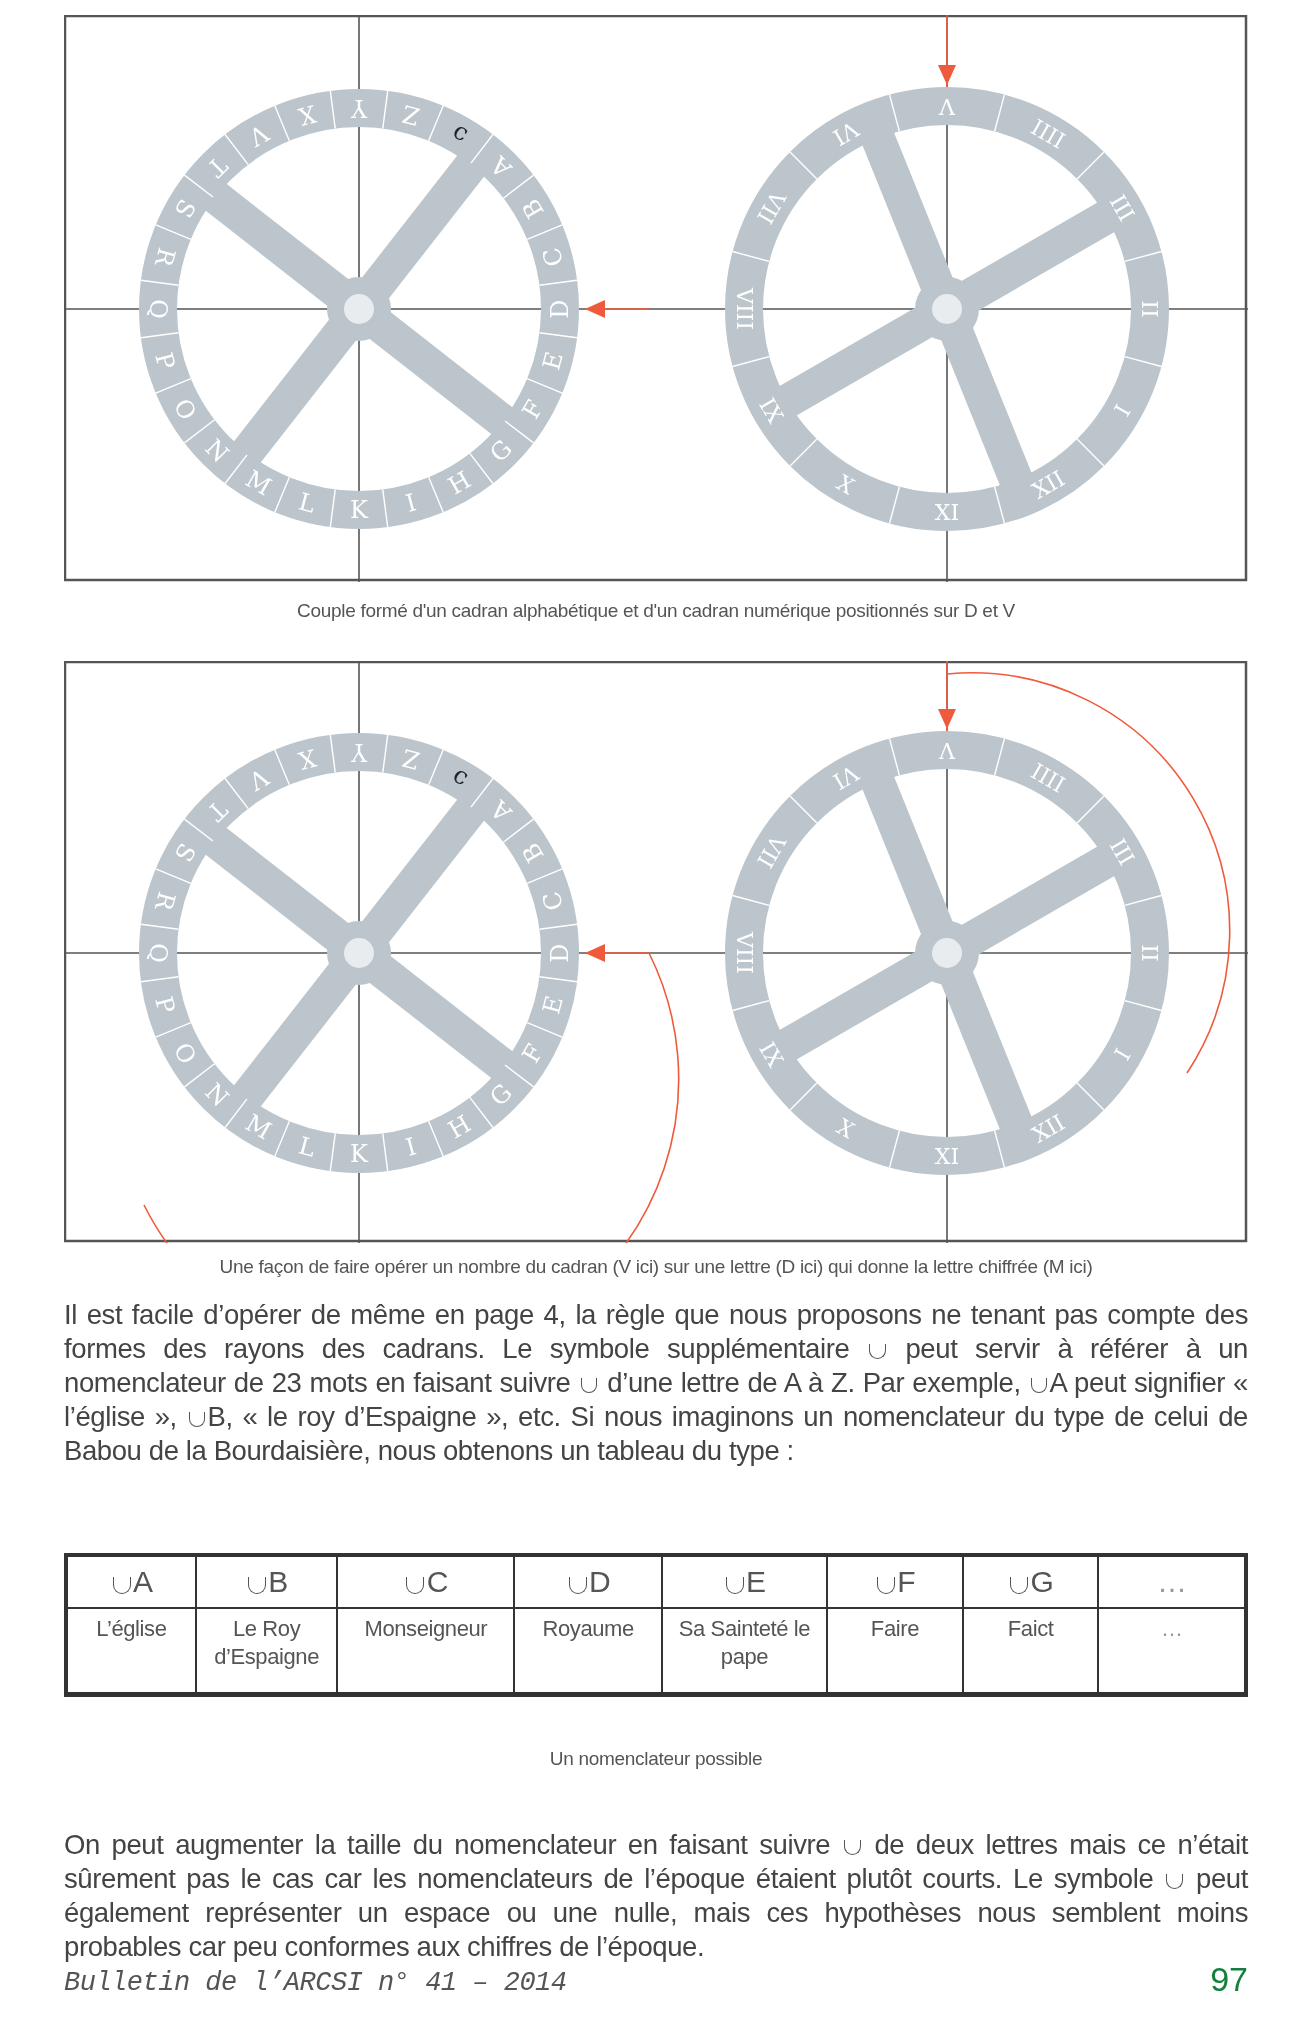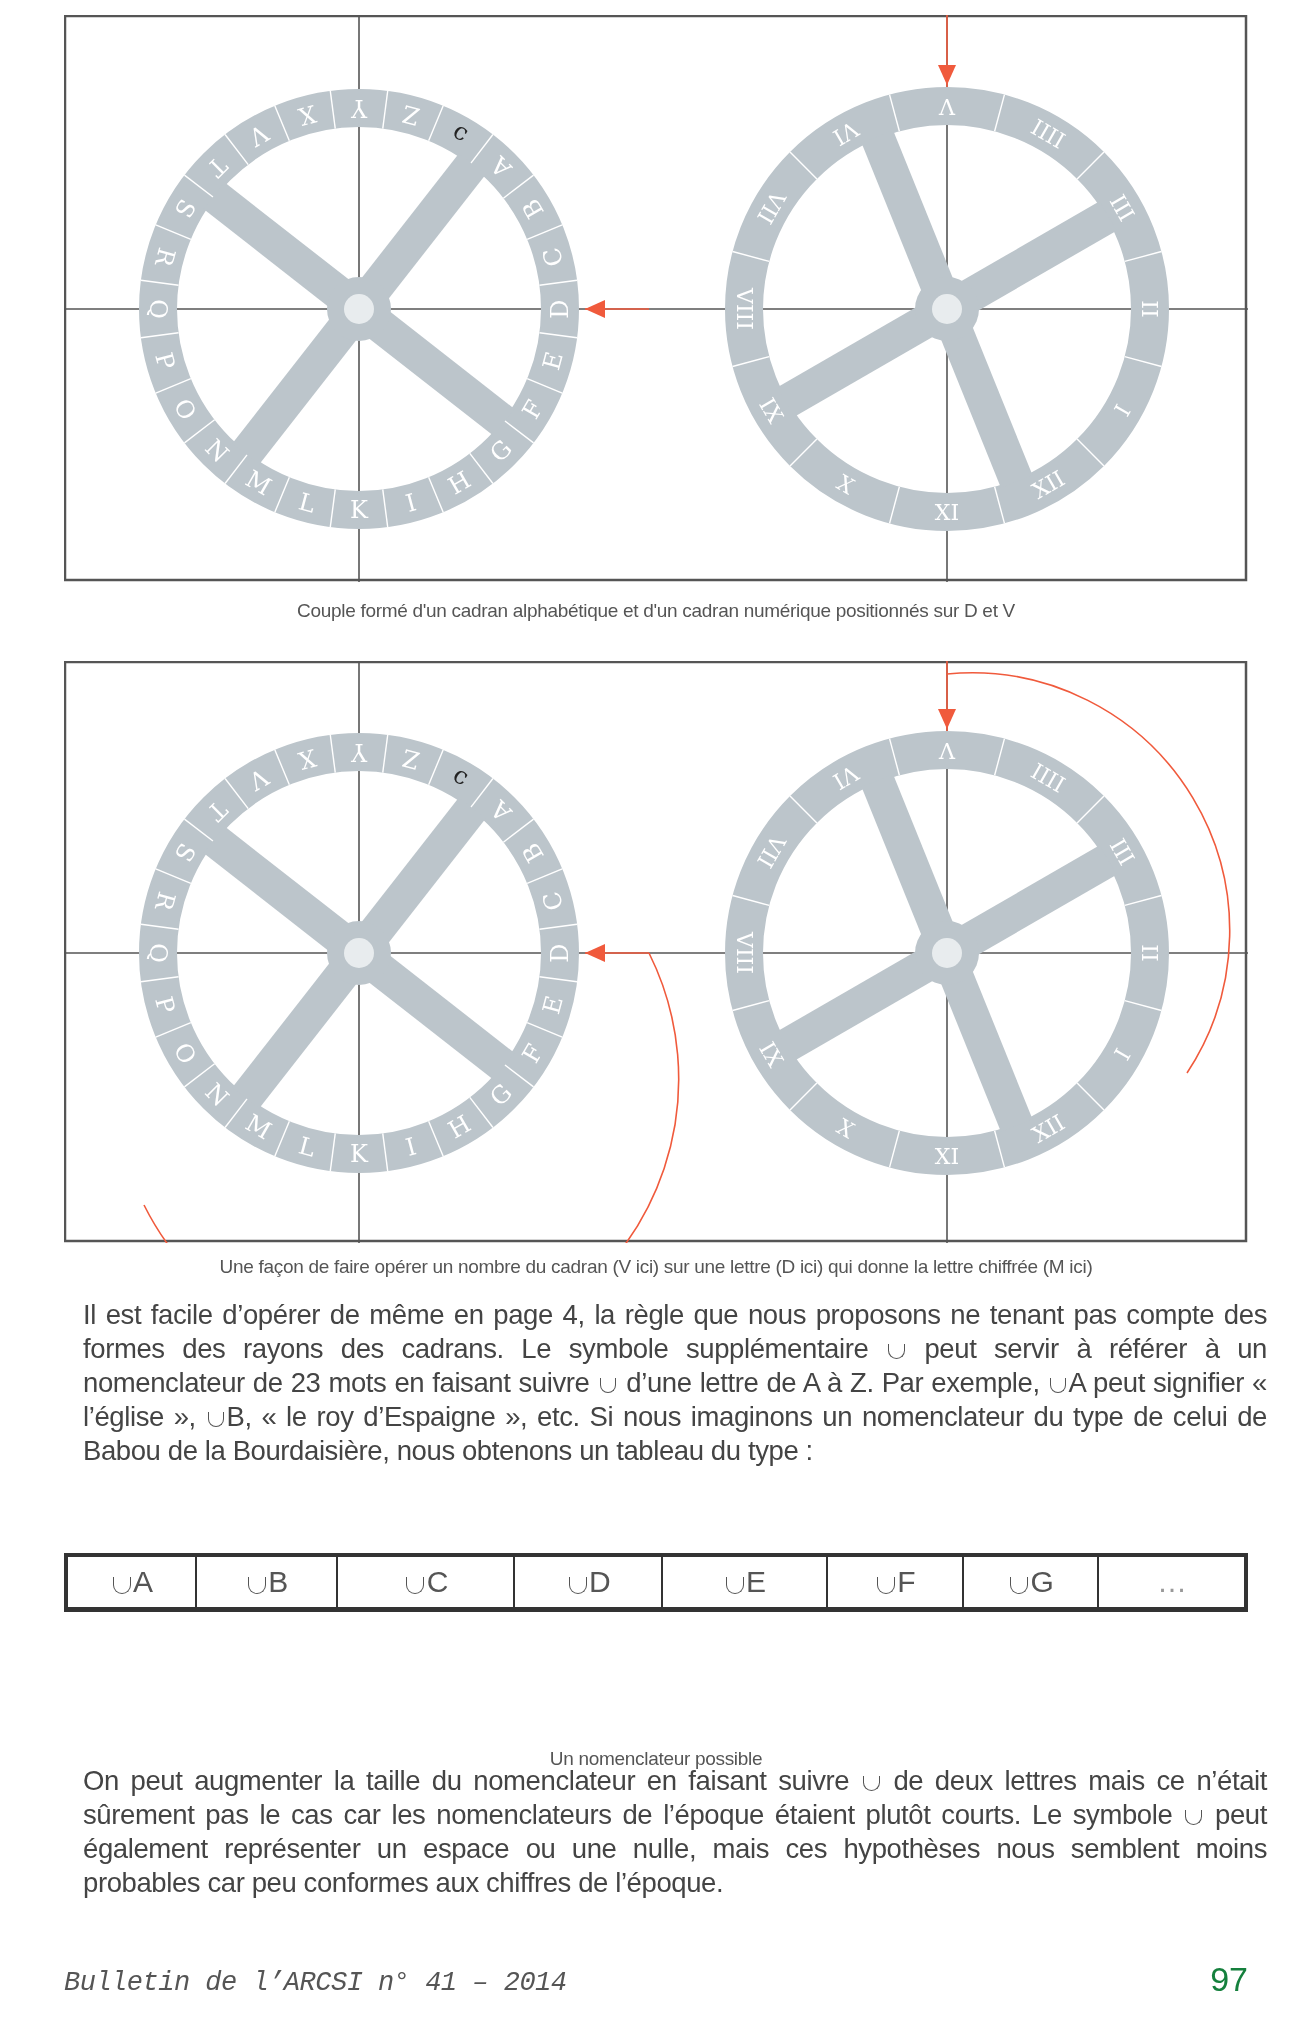--- a/index.html
+++ b/index.html
@@ -3,21 +3,21 @@
 <meta charset="utf-8">
 <style>
   html, body { margin: 0; padding: 0; background: #ffffff; }
   body { width: 1304px; height: 2022px; position: relative; overflow: hidden;
          font-family: "DejaVu Sans", "Liberation Sans", sans-serif; color: #3a3a3a; }
   .figure { position: absolute; left: 64px; width: 1184px; }
   .figure svg { display: block; }
   .caption { position: absolute; left: 64px; width: 1184px; text-align: center;
              font-family: "Liberation Sans", sans-serif; font-size: 19px; color: #555; letter-spacing: -0.3px; }
   .para { position: absolute; left: 64px; width: 1184px; font-family: "Liberation Sans", sans-serif;
-          font-size: 27.5px; line-height: 34px; color: #444; text-align: justify; letter-spacing: -0.4px; margin-left: 19px; }
+          font-size: 27.5px; line-height: 34px; color: #444; text-align: justify; letter-spacing: -0.4px; }
   .para p { margin: 0; }
   .sym { display: inline-block; width: 0.6em; height: 0.55em; border: 1.6px solid #555; border-top: none;
          border-radius: 0 0 0.35em 0.35em; vertical-align: -0.05em; margin: 0 0.08em; box-sizing: border-box; }
   table.nomen { position: absolute; left: 64px; top: 1553px; width: 1184px; border-collapse: collapse;
                 border-top: 4px solid #333; border-bottom: 5px solid #333; border-left: 4px solid #333; border-right: 4px solid #333; }
   table.nomen td { border: 2px solid #333; text-align: center; vertical-align: top;
                    font-family: "Liberation Sans", sans-serif; color: #555; letter-spacing: -0.4px; }
   table.nomen tr.codes td { font-size: 30px; height: 48px; vertical-align: middle; }
   table.nomen tr.words td { font-size: 22px; line-height: 28px; height: 76px; padding-top: 6px; }
   .footer-left { position: absolute; left: 64px; top: 1968px; font-family: Liberation Mono, monospace;
@@ -249,22 +249,32 @@
       <tr class="codes">
     <td style="width:11%"><span class="sym"></span><span>A</span></td>
     <td style="width:12%"><span class="sym"></span><span>B</span></td>
     <td style="width:15%"><span class="sym"></span><span>C</span></td>
     <td style="width:12.5%"><span class="sym"></span><span>D</span></td>
     <td style="width:14%"><span class="sym"></span><span>E</span></td>
     <td style="width:11.5%"><span class="sym"></span><span>F</span></td>
     <td style="width:11.5%"><span class="sym"></span><span>G</span></td>
     <td style="color:#999">…</td>
   </tr>
+  <tr class="words">
+    <td>L’église</td>
+    <td>Le Roy d’Espaigne</td>
+    <td>Monseigneur</td>
+    <td>Royaume</td>
+    <td>Sa Sainteté le pape</td>
+    <td>Faire</td>
+    <td>Faict</td>
+    <td style="color:#999">…</td>
+  </tr>
 </tbody>
   </table>
 <div class="caption" style="top:1708px;margin-top:40px;">Un nomenclateur possible</div>
 
-<div class="para" style="top:1764px;">
+<div class="para" style="top:1828px;">
   <p><span>On peut augmenter la taille du nomenclateur en faisant suivre </span><span class="sym"></span><span> de deux lettres mais ce n’était sûrement pas le cas car les nomenclateurs de l’époque étaient plutôt courts. Le symbole </span><span class="sym"></span><span> peut également représenter un espace ou une nulle, mais ces hypothèses nous semblent moins probables car peu conformes aux chiffres de l’époque.</span></p>
 </div>
 
 <div class="footer-left">Bulletin de l’ARCSI n° 41 – 2014</div>
 <div class="footer-right">97</div>
 
 </body></html>

